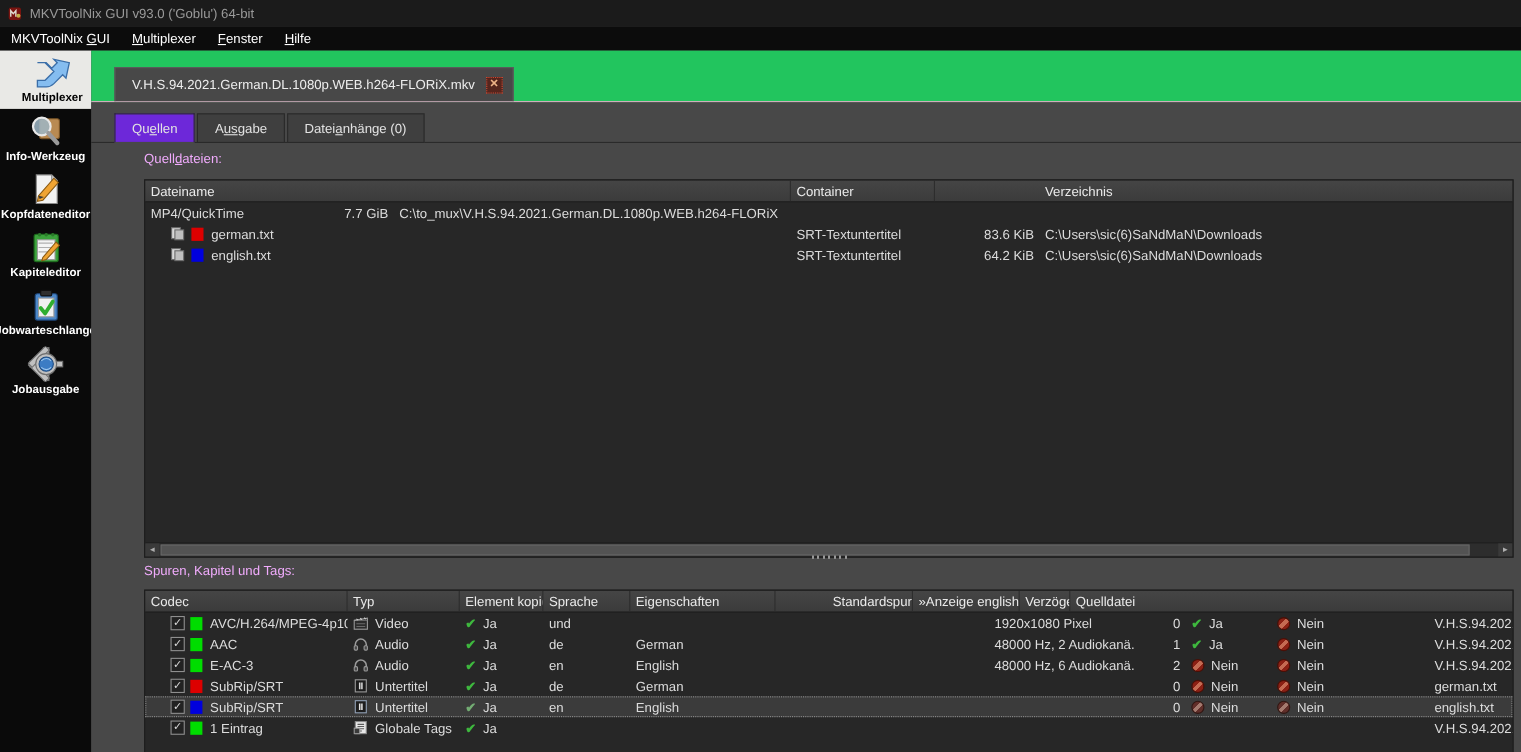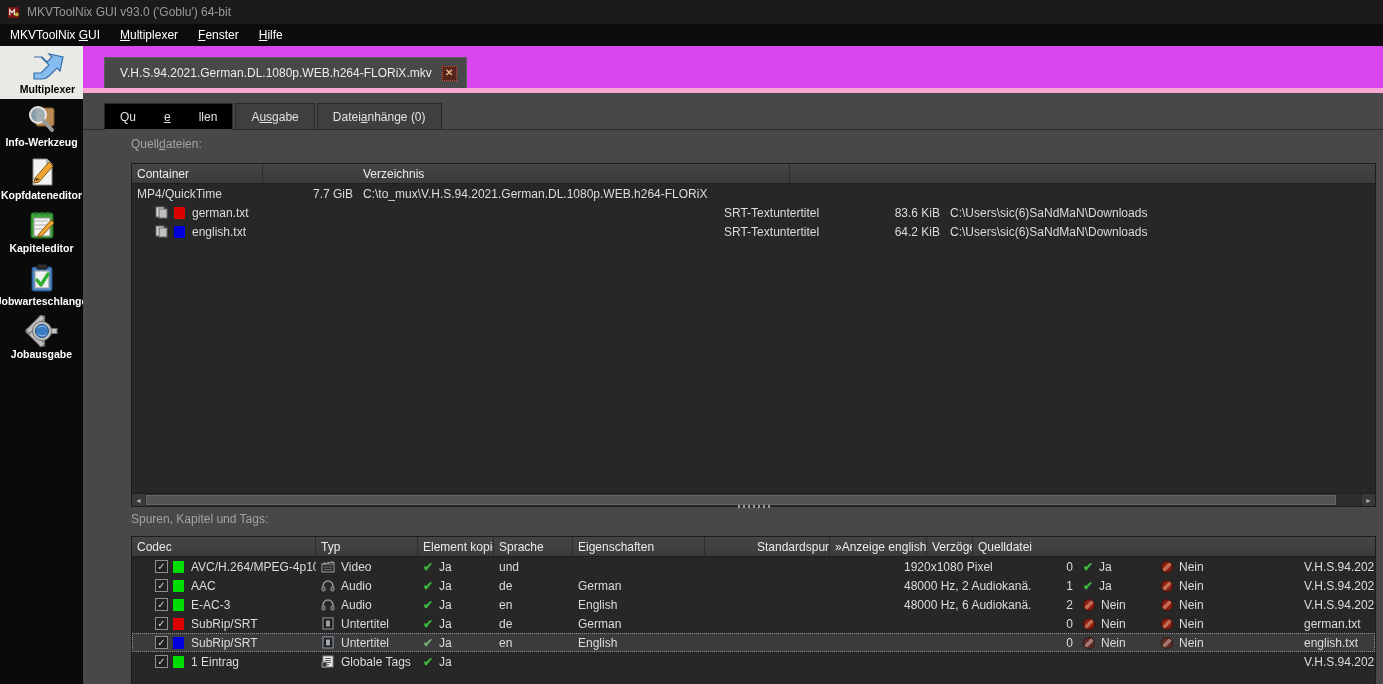--- a/index.html
+++ b/index.html
@@ -35,44 +35,44 @@
   .side-item {
     height:53px; display:flex; flex-direction:column; align-items:center; justify-content:flex-end;
     color:#ffffff; font-weight:bold; font-size:10.5px; padding-bottom:4px; white-space:nowrap; overflow:hidden;
   }
   .side-item svg { width:34px; height:32px; display:block; margin-bottom:1px; }
   .side-item.selected { background:#e9e9e6; color:#000000;padding-left:12px; }
 
   
   .tabstrip {
     position:absolute; top:46px; left:83px; right:0; height:47px;
-    background:#d946ef; border-bottom:5px solid #f9a8d4;
+    background:#22c55e; border-bottom:1px solid #f9a8d4;
   }
   .doc-tab {
     position:absolute; left:21px; bottom:0; height:31px;
     background:#484848; border:1px solid #5d5d5d; border-bottom:none;
     display:flex; align-items:center; gap:10px; padding:0 9px 0 15px; color:#ededed;
   }
   .close-btn {
     width:15px; height:15px; background:#55251d; border:1px dotted #d24b35;
     color:#edb287; font-size:10px; font-weight:bold; line-height:1;
     display:flex; align-items:center; justify-content:center; cursor:default;
   }
 
   
   .panel { position:absolute; top:93px; left:83px; right:0; bottom:0; background:#484848; }
   .pane-line { position:absolute; top:36px; left:0; right:0; border-top:1px solid #2a2a2a; }
   .subtabs { position:absolute; top:10px; left:21px; display:flex; z-index:2; }
   .subtab {
     height:27px; padding:0 15px; display:flex; align-items:center; margin-right:2px;
     background:#3f3f3f; border:1px solid #292929; color:#e2e2e2;
   }
-  .subtab.active { background:#000000; border-bottom-color:#484848;gap:28px; }
-
-  .group-label { position:absolute; left:48px; color:#a3a3a3; }
+  .subtab.active { background:#6d28d9; border-bottom-color:#484848; }
+
+  .group-label { position:absolute; left:48px; color:#f0abfc; }
 
   
   .tablebox { position:absolute; background:#272727; border:1px solid #1d1d1d; overflow:hidden; }
   .thead { display:flex; height:20px; background:linear-gradient(#454545,#3b3b3b); border-bottom:1px solid #1f1f1f; }
   .th {
     display:flex; align-items:center; padding:0 5px; color:#eaeaea;
     border-right:1px solid #2d2d2d; overflow:hidden; white-space:nowrap; flex:0 0 auto;
   }
   .th.right { justify-content:flex-end;margin-top:20px; }
   .trow { display:flex; height:19px; color:#dcdcdc; }
@@ -210,20 +210,21 @@
   <div class="subtabs">
     <div class="subtab active nowrap"><span>Qu</span><span class="u">e</span><span>llen</span></div>
     <div class="subtab nowrap"><span>A</span><span class="u">us</span><span>gabe</span></div>
     <div class="subtab nowrap"><span>Datei</span><span class="u">a</span><span>nhänge (0)</span></div>
   </div>
 
   <div class="group-label nowrap" style="top:44px"><span>Quell</span><span class="u">d</span><span>ateien:</span></div>
 
   <div class="tablebox t1" style="left:48px; top:70px; width:1245px; height:344px;">
     <div class="thead">
+      <div class="th col0">Dateiname</div>
       <div class="th col1">Container</div>
       <div class="th col2 right">Dateigröße</div>
       <div class="th col3">Verzeichnis</div>
     </div>
 
     <div class="trow">
       <div class="td col1">MP4/QuickTime</div>
       <div class="td col2 right">7.7 GiB</div>
       <div class="td col3">C:\to_mux\V.H.S.94.2021.German.DL.1080p.WEB.h264-FLORiX</div>
     </div>

